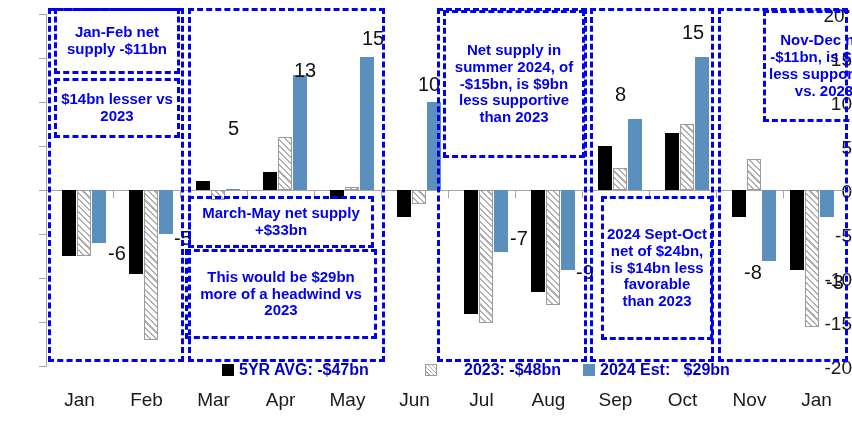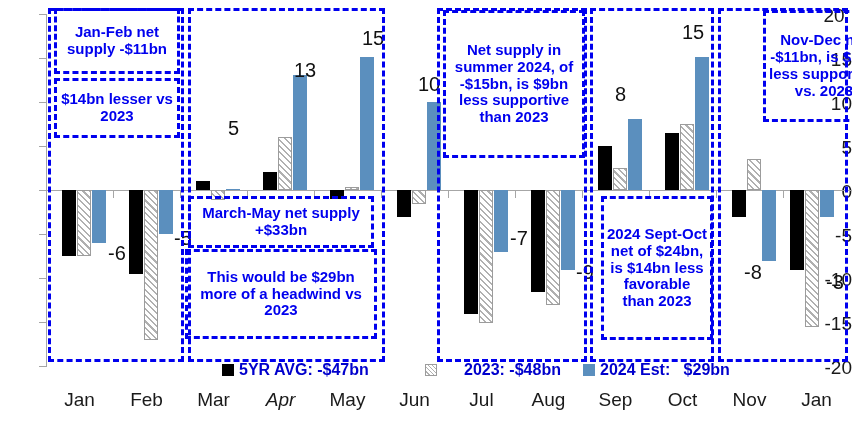--- a/index.html
+++ b/index.html
@@ -198,21 +198,21 @@
     <span class="anno-text">2024 Sept-Oct net of $24bn, is $14bn less favorable than 2023</span>
   </div>
 
   <div class="anno" style="left:763px;top:10px;width:122px;height:112px;">
     <span class="anno-text">Nov-Dec net -$11bn, is $1bn less supportive vs. 2023</span>
   </div>
 
   <div class="x-cat-label" style="left:46px;width:67px;">Jan</div>
   <div class="x-cat-label" style="left:113px;width:67px;">Feb</div>
   <div class="x-cat-label" style="left:180px;width:67px;">Mar</div>
-  <div class="x-cat-label" style="left:247px;width:67px;font-style:italic;">Apr</div>
+  <div class="x-cat-label" style="left:247px;width:67px;">Apr</div>
   <div class="x-cat-label" style="left:314px;width:67px;">May</div>
   <div class="x-cat-label" style="left:381px;width:67px;">Jun</div>
   <div class="x-cat-label" style="left:448px;width:67px;">Jul</div>
   <div class="x-cat-label" style="left:515px;width:67px;">Aug</div>
   <div class="x-cat-label" style="left:582px;width:67px;">Sep</div>
   <div class="x-cat-label" style="left:649px;width:67px;">Oct</div>
   <div class="x-cat-label" style="left:716px;width:67px;">Nov</div>
   <div class="x-cat-label" style="left:783px;width:67px;">Jan</div>
 
   <div id="legend">

